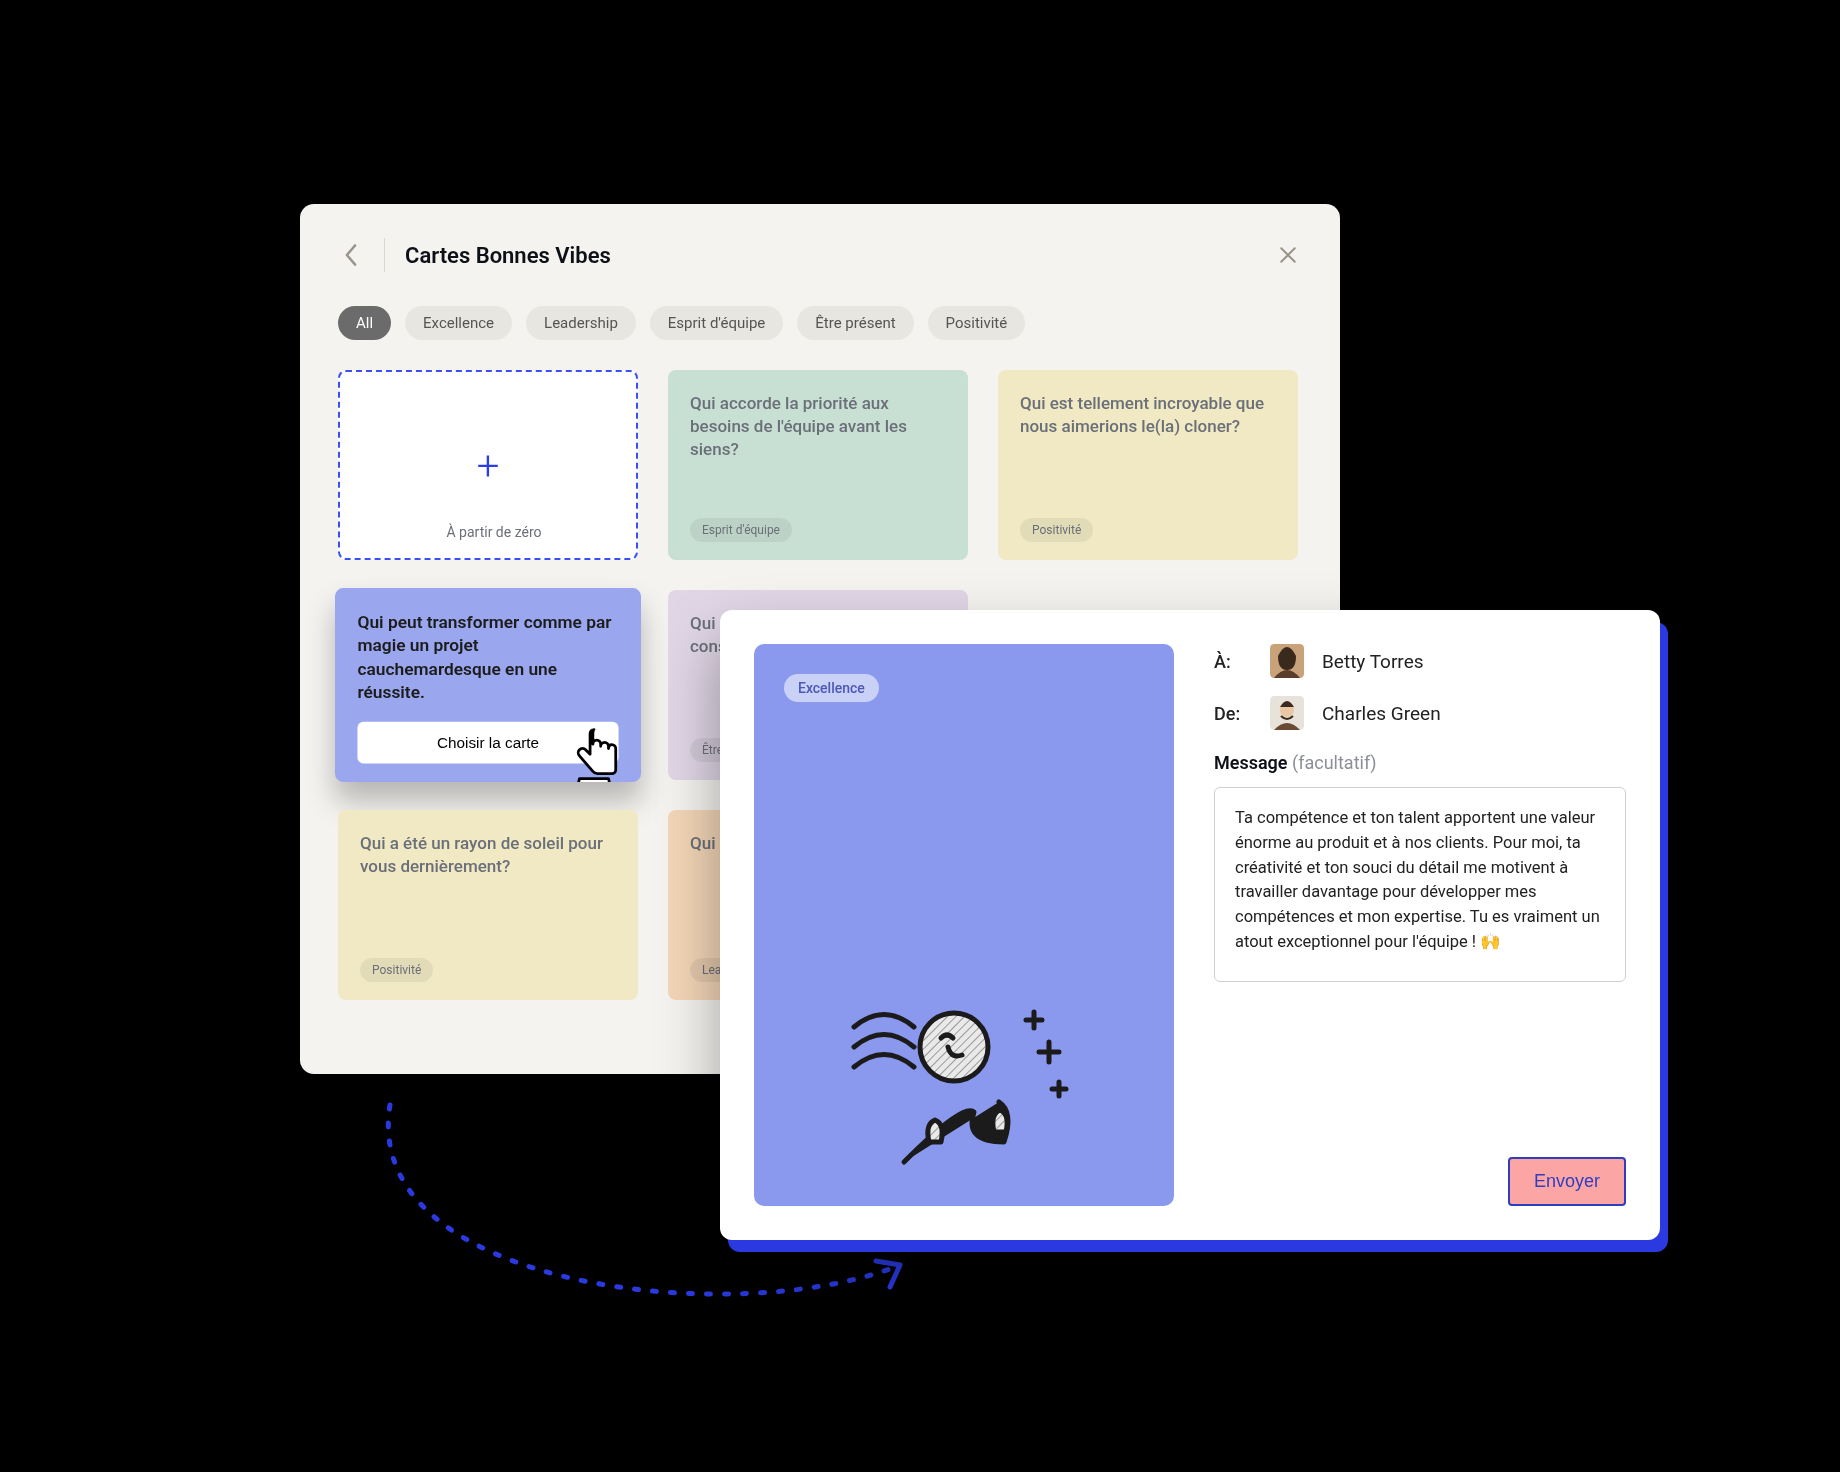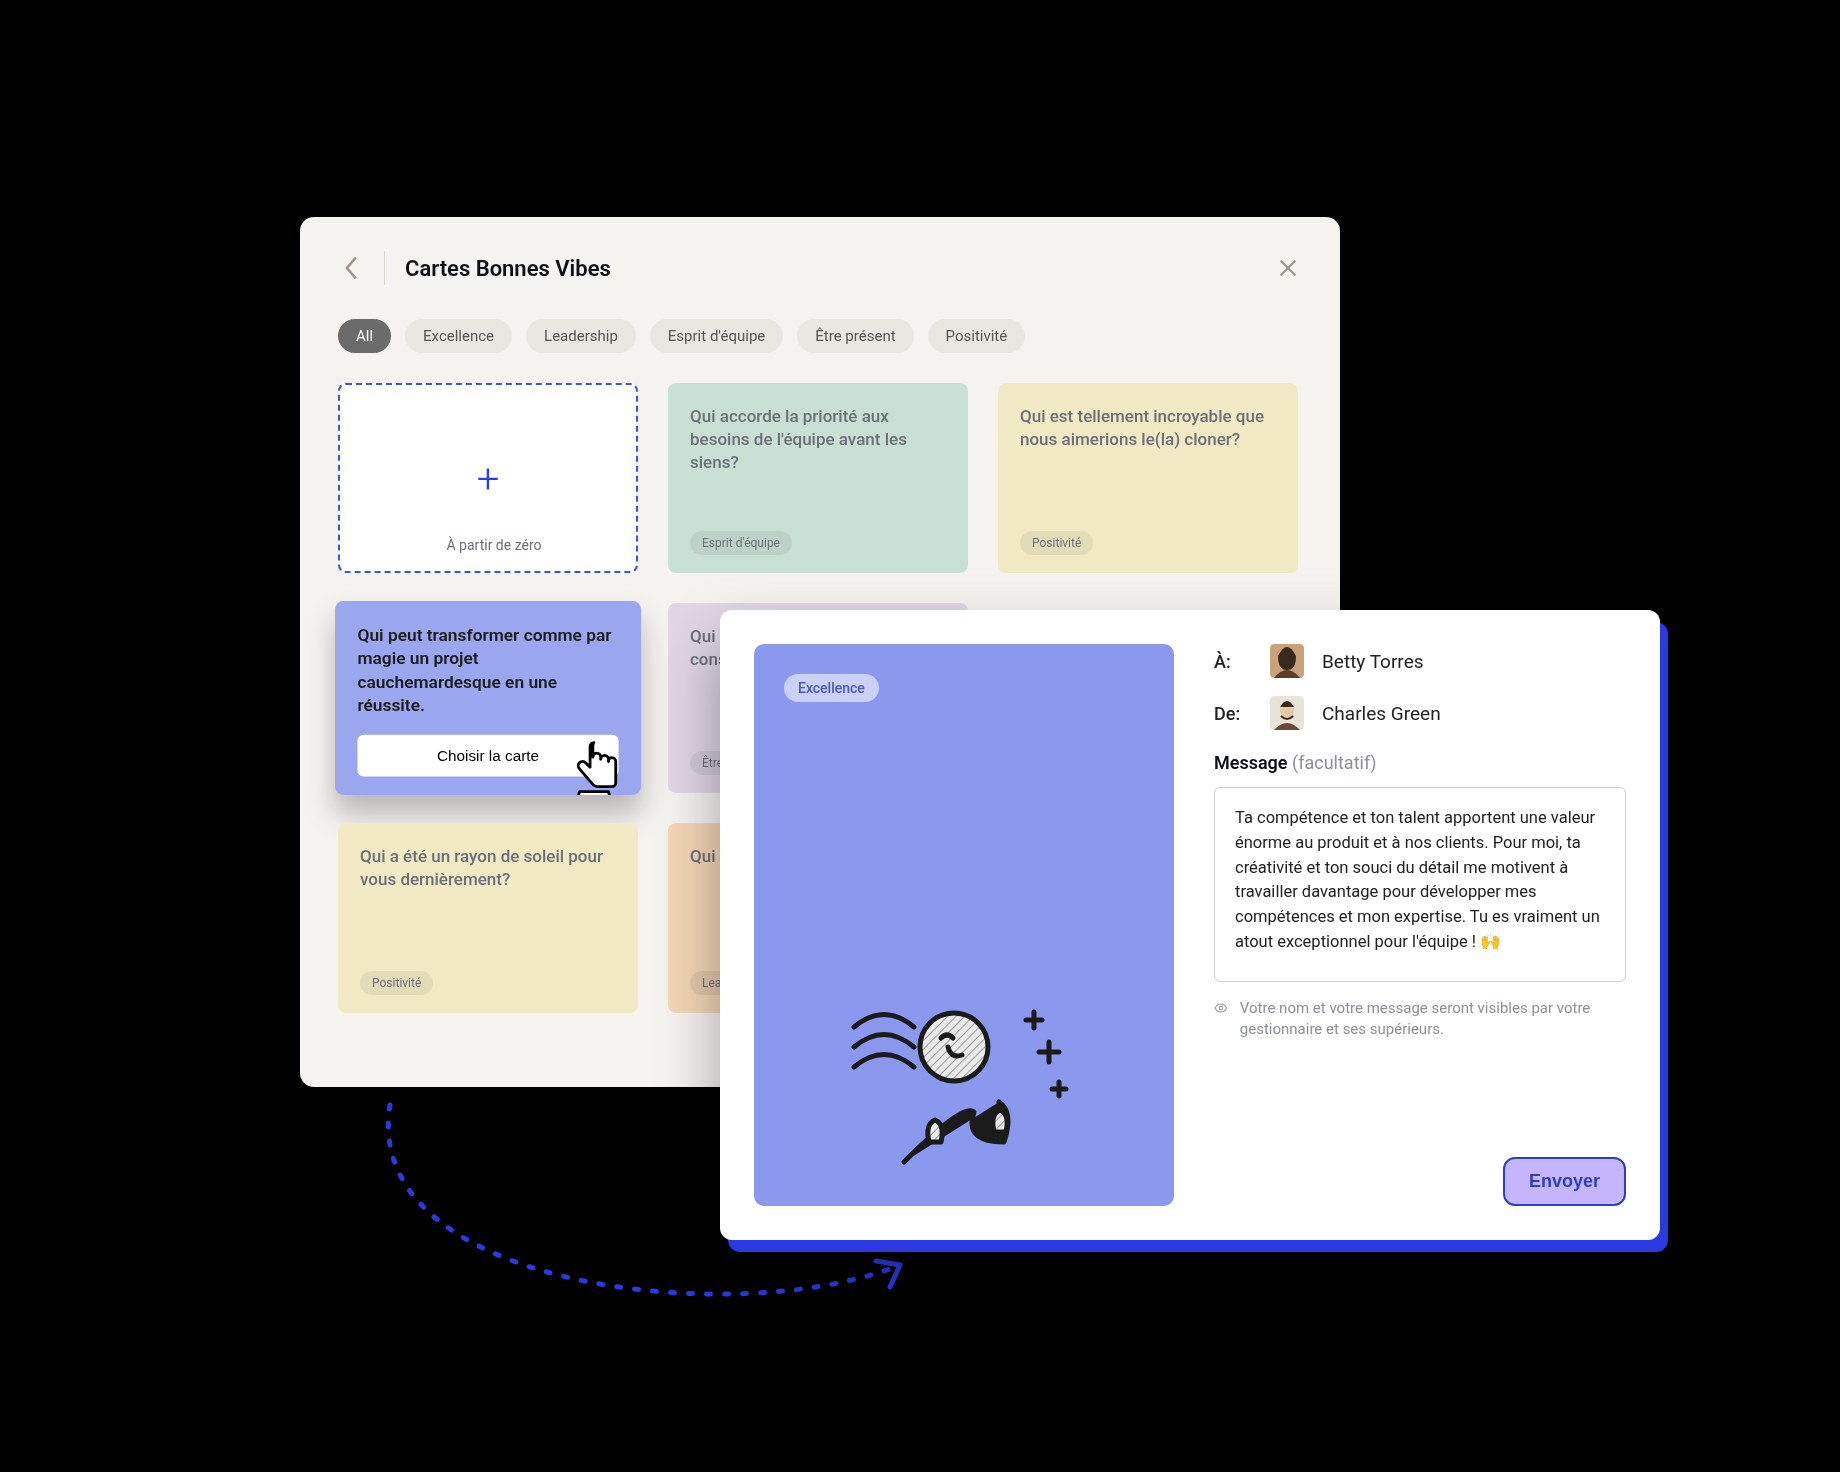--- a/index.html
+++ b/index.html
@@ -29,21 +29,21 @@
     font-family:-apple-system,BlinkMacSystemFont,"Segoe UI",Roboto,Helvetica,Arial,sans-serif;
     color:var(--text-dark);
     overflow:hidden;
     position:relative;
   }
 
   
   .panel{
     position:absolute;
     left:300px;
-    top:217px;
+    top:204px;
     width:1040px;
     height:870px;
     background:var(--panel-bg);
     border-radius:14px;
     box-shadow:var(--shadow);
     padding:34px 38px;
   }
   .panel-header{
     display:flex;
     align-items:center;
@@ -250,25 +250,25 @@
     color:var(--text-muted);
     font-size:15px;
     margin-top:16px;
     line-height:1.4;
   }
   .send{
     align-self:flex-end;
     margin-top:auto;
     border:2px solid var(--ov-blue);
     color:var(--ov-blue);
-    background:#c4b5fd;
-    border-radius:12px;
+    background:#fca5a5;
+    border-radius:4px;
     padding:12px 24px;
     font-size:18px;
-    font-weight:700;
+    font-weight:400;
     cursor:pointer;
   }
 
   
   .flow-arrow{
     position:absolute;
     left:370px;
     top:1100px;
     width:560px;
     height:250px;
@@ -402,23 +402,16 @@
         </svg>
       <span class="name">Charles Green</span>
     </div>
 
     <div class="msg-label">
       <span>Message</span>
       <span class="fac">(facultatif)</span>
     </div>
     <div class="msg-box">Ta compétence et ton talent apportent une valeur énorme au produit et à nos clients. Pour moi, ta créativité et ton souci du détail me motivent à travailler davantage pour développer mes compétences et mon expertise. Tu es vraiment un atout exceptionnel pour l'équipe ! 🙌</div>
 
-    <div class="note">
-      <svg width="20" height="20" viewBox="0 0 24 24">
-          <path d="M2 12s3.5-7 10-7 10 7 10 7-3.5 7-10 7S2 12 2 12Z" stroke="#9a958c" stroke-width="1.8" fill="none"></path>
-          <circle cx="12" cy="12" r="3" stroke="#9a958c" stroke-width="1.8" fill="none"></circle>
-        </svg>
-      <span>Votre nom et votre message seront visibles par votre gestionnaire et ses supérieurs.</span>
-    </div>
 
     <button class="send">Envoyer</button>
   </div>
 </div>
 
 </body></html>

